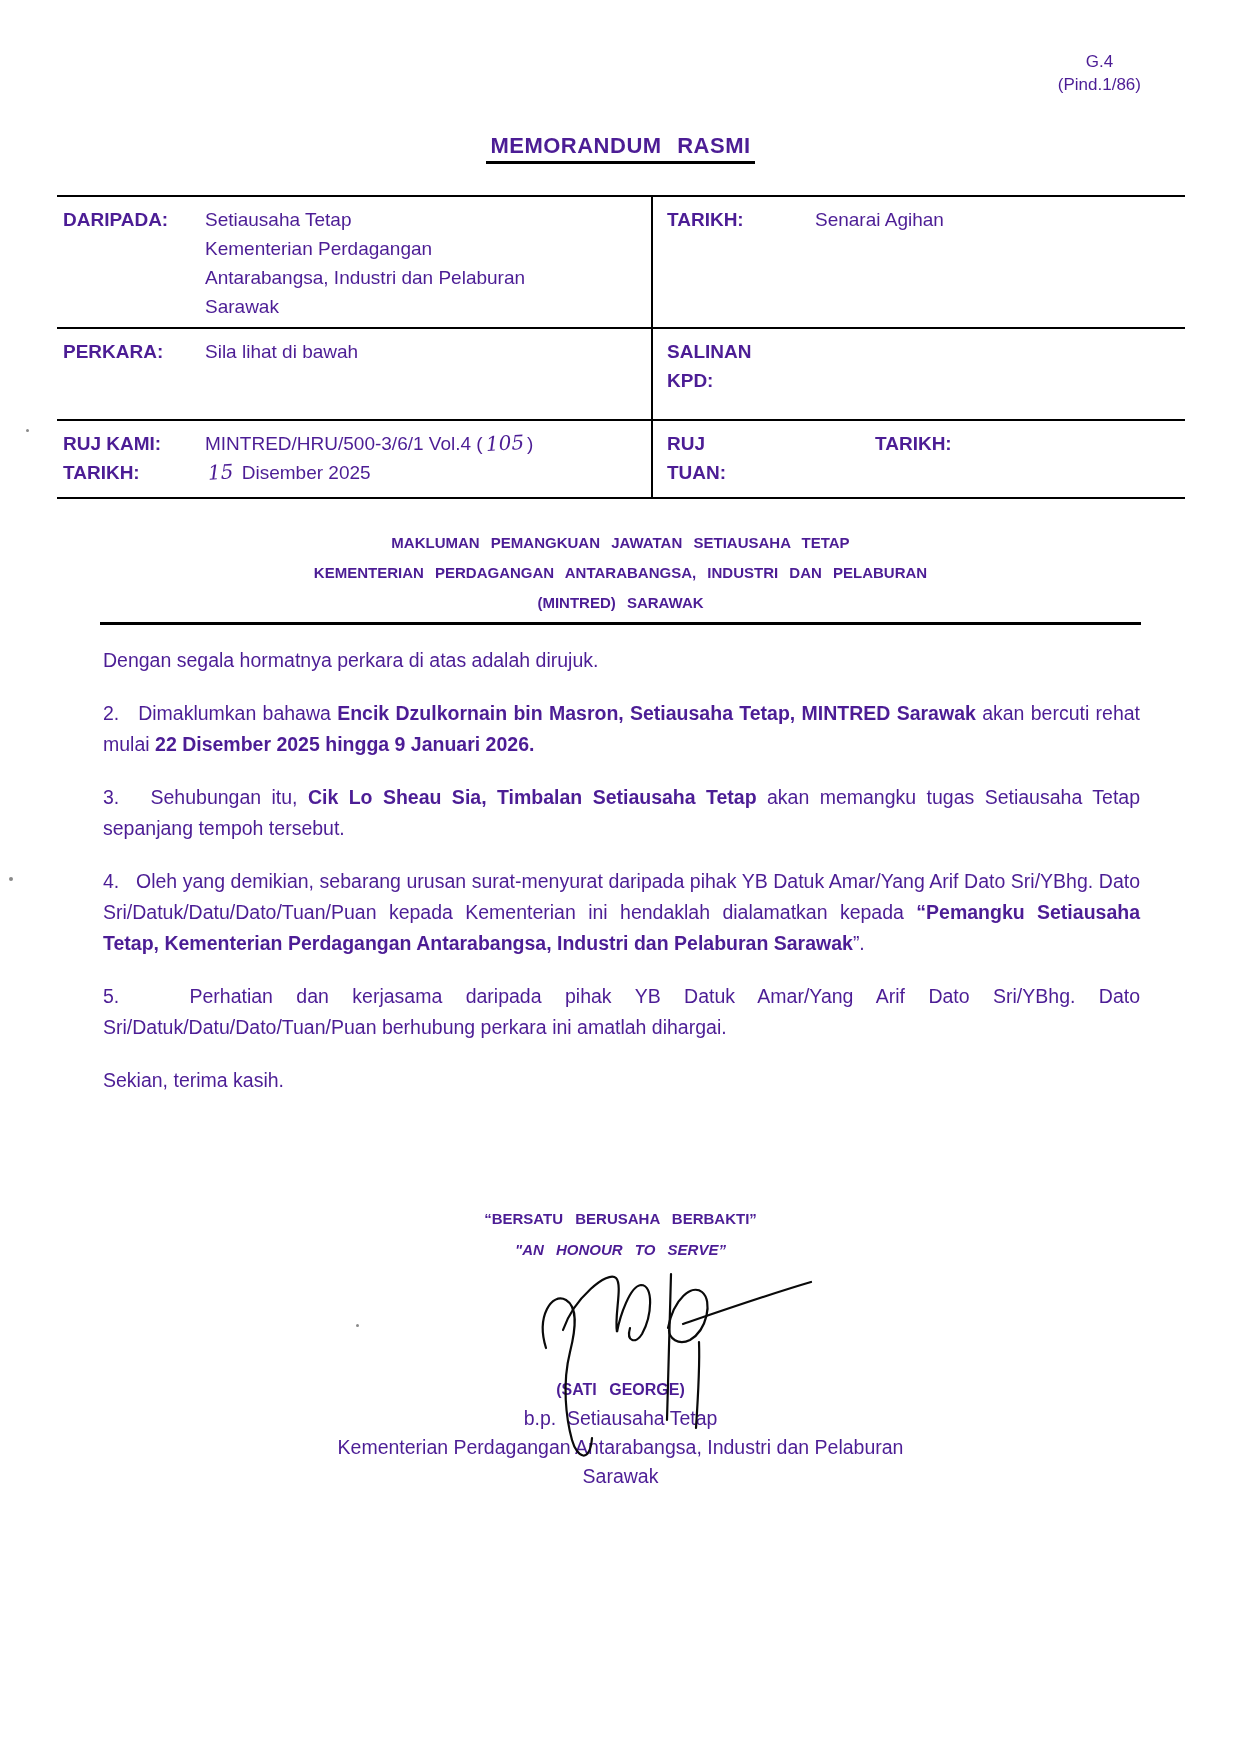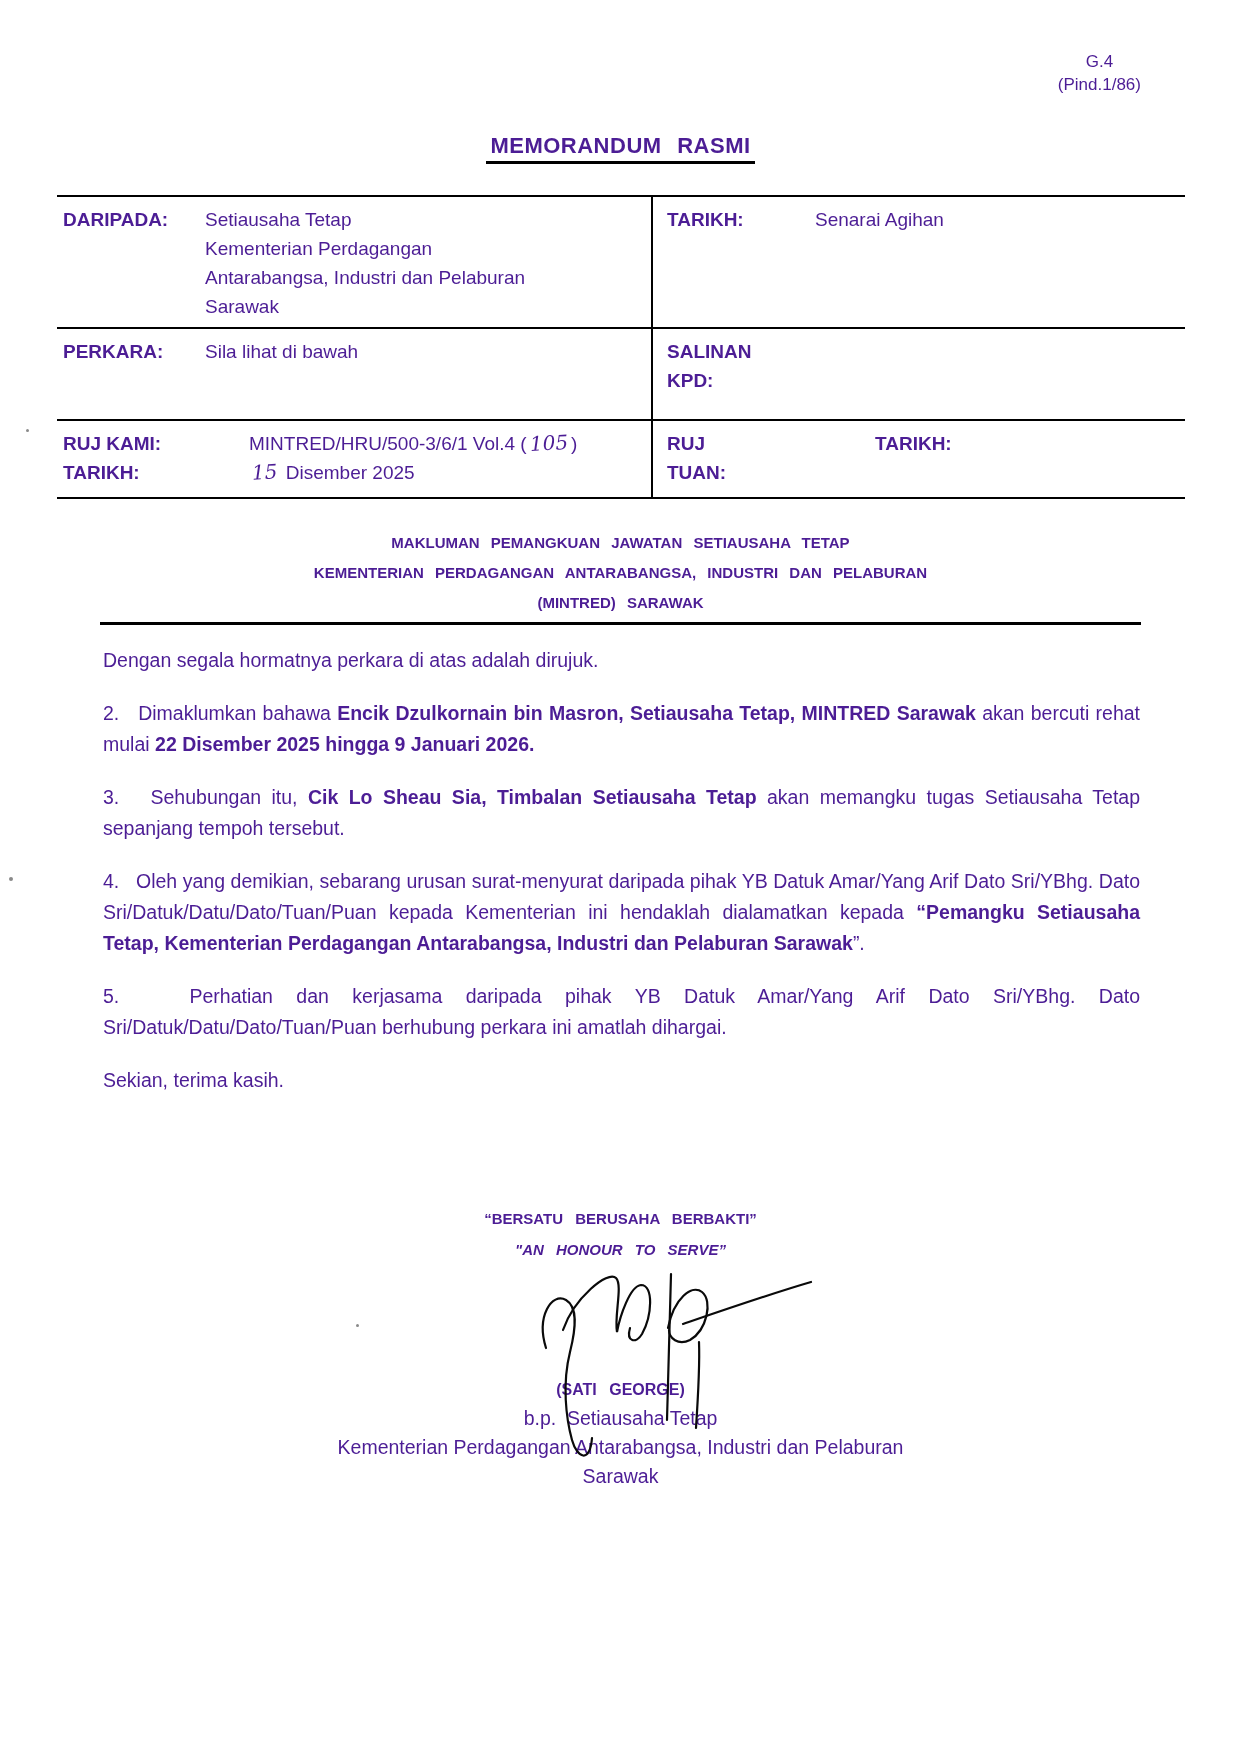--- a/index.html
+++ b/index.html
@@ -30,21 +30,21 @@
     vertical-align:top;font-size:19px;line-height:29px;padding:8px 2px 6px 6px;
   }
   .memo-table td.lcol{width:586px;border-right:2px solid #000;}
   .memo-table tr.r1 td{height:109px;}
   .memo-table tr.r2 td{height:76px;border-top:2px solid #000;}
   .memo-table tr.r3 td{height:62px;border-top:2px solid #000;}
   .cellflex{display:flex;}
   .lbl{font-weight:bold;flex:0 0 142px;white-space:pre-line;}
   .lbl-r{font-weight:bold;flex:0 0 148px;margin-left:8px;white-space:pre-line;}
   .val{white-space:pre-line;}
-  .stack .row{display:flex;gap:44px;}
+  .stack .row{display:flex;}
   .hand{
     font-family:"DejaVu Serif", serif;font-style:italic;font-size:20px;
     display:inline-block;transform:rotate(-3deg);padding:0 3px;
   }
   .tarikh-tuan{font-weight:bold;margin-left:60px;}
   
   .subject{position:absolute;top:528px;left:100px;width:1041px;text-align:center;
     font-weight:bold;font-size:15px;line-height:30px;word-spacing:7px;white-space:pre-line;}
   .subject-rule{position:absolute;top:622px;left:100px;width:1041px;height:3px;background:#000;}
   

